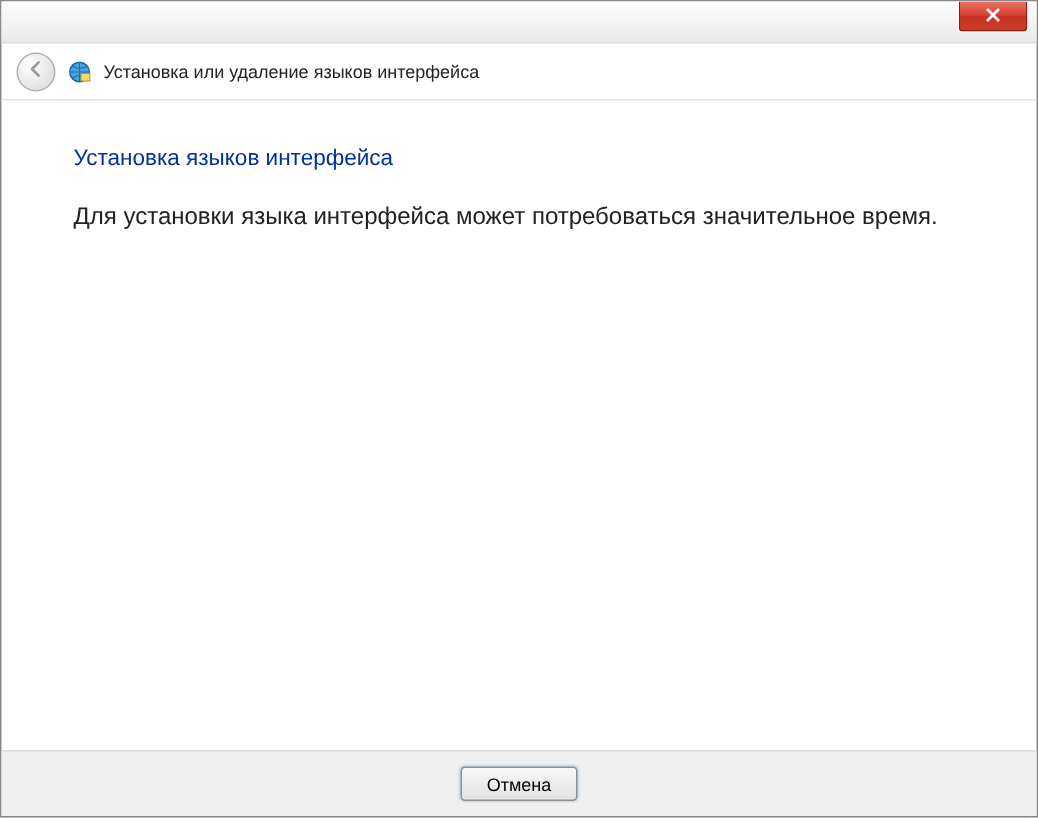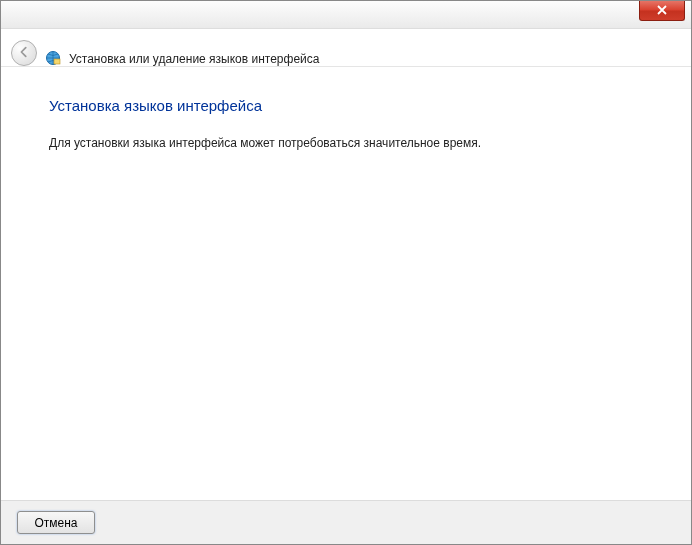--- a/index.html
+++ b/index.html
@@ -38,21 +38,21 @@
   align-items: center;
   justify-content: center;
   color: #fff;
   font-size: 12px;
   font-weight: bold;
   cursor: pointer;
 }
 .header {
   height: 38px;
   display: flex;
-  align-items: flex-end;
+  align-items: center;
   padding: 0 10px;
   gap: 8px;
   border-bottom: 1px solid #e5e5e5;
 }
 .back-btn {
   width: 26px;
   height: 26px;
   border-radius: 50%;
   background: radial-gradient(circle at 30% 30%, #fefefe, #d8d8d8);
   border: 1px solid #b0b0b0;
@@ -75,21 +75,21 @@
 .content {
   padding: 30px 48px 20px 48px;
 }
 .page-title {
   font-size: 15px;
   color: #003399;
   font-weight: normal;
   margin-bottom: 22px;
 }
 .page-desc {
-  font-size: 12px;
+  font-size: 16px;
   color: #222;
   margin-bottom: 28px;
 }
 .table-wrap {
   border: 1px solid #c0c0c0;
   background: #fff;
 }
 .table-header {
   display: flex;
   background: linear-gradient(to bottom, #fefefe, #f0f0f0);
@@ -153,21 +153,21 @@
 .footer {
   position: absolute;
   bottom: 0;
   left: 0;
   right: 0;
   height: 44px;
   background: #f0f0f0;
   border-top: 1px solid #dcdcdc;
   display: flex;
   align-items: center;
-  justify-content: flex-start;
+  justify-content: center;
   padding: 0 16px;
 }
 .cancel-btn {
   min-width: 78px;
   height: 23px;
   font-size: 12px;
   font-family: inherit;
   background: linear-gradient(to bottom, #f7f7f7, #e3e3e3);
   border: 1px solid #8e8f8f;
   border-radius: 3px;

